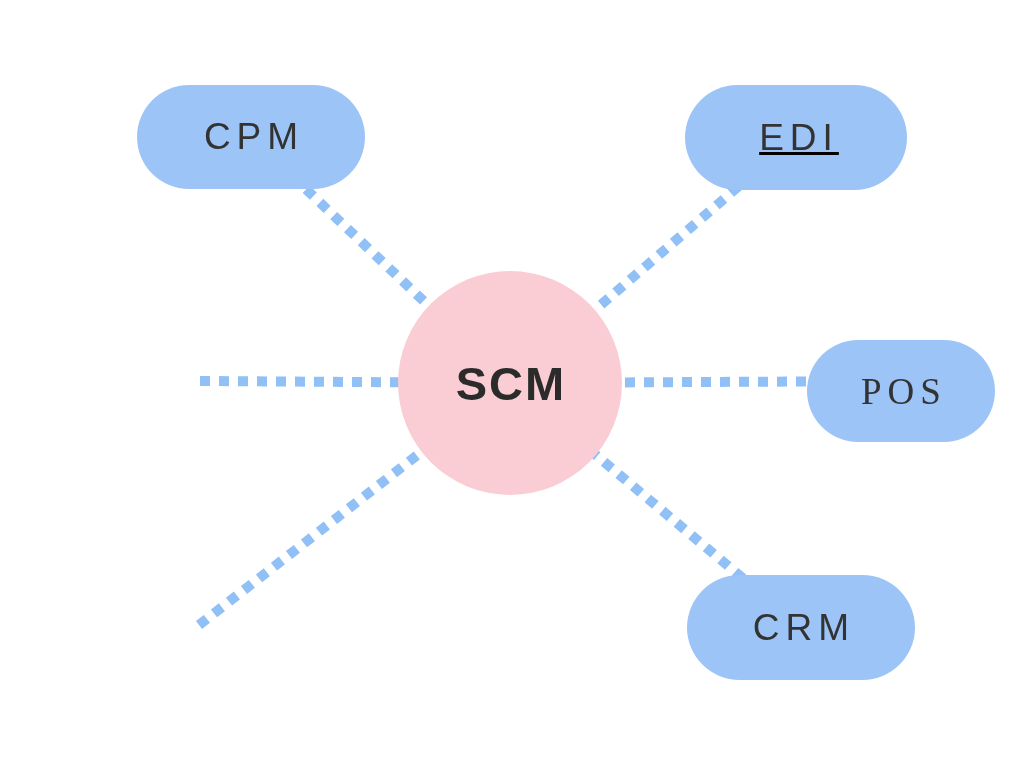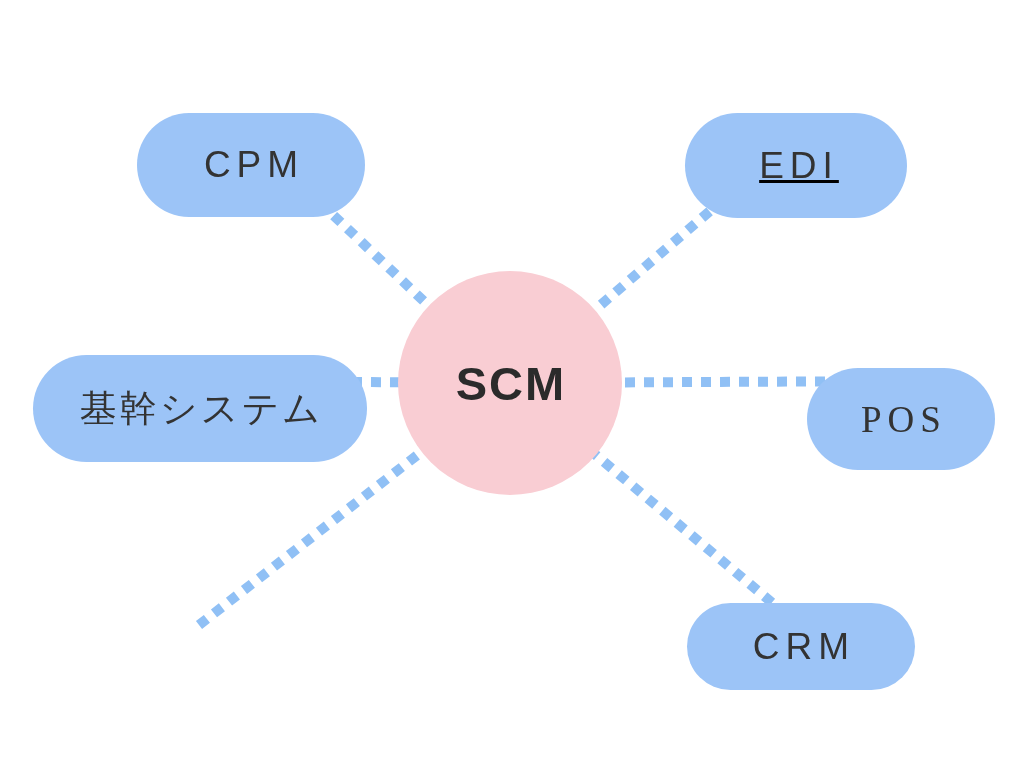--- a/index.html
+++ b/index.html
@@ -27,21 +27,20 @@
     stroke-dasharray: 10 9;
     stroke-linecap: butt;
   }
   .node {
     position: absolute;
     background: var(--node-fill, #9cc4f7);
     border-radius: 60px;
     display: flex;
     align-items: center;
     justify-content: center;
-    margin-top: 28px;
   }
   .node-label {
     color: var(--label-text, #333333);
     font-size: 37px;
     font-weight: 400;
     letter-spacing: 6px;
     text-indent: 6px;
     white-space: nowrap;
   }
   .node-core .node-label {
@@ -66,21 +65,21 @@
     font-size: 47px;
     font-weight: 700;
     letter-spacing: 2px;
     text-indent: 2px;
   }
   .node-cpm  { left: 137px; top: 85px;  width: 228px; height: 104px; }
   .node-edi  { left: 685px; top: 85px;  width: 222px; height: 105px; text-decoration: underline; }
   .node-core { left: 33px;  top: 327px; width: 334px; height: 107px; }
   .node-pos  { left: 807px; top: 340px; width: 188px; height: 102px; font-family: Liberation Serif, serif; }
   .node-wms  { left: 80px;  top: 573px; width: 238px; height: 105px; }
-  .node-crm  { left: 687px; top: 575px; width: 228px; height: 87px; }
+  .node-crm  { left: 687px; top: 575px; width: 228px; height: 105px; }
 </style>
 </head>
 <body>
 
 <div class="canvas">
 
   <svg class="connectors" viewBox="0 0 1020 766" xmlns="http://www.w3.org/2000/svg">
     <line x1="251" y1="137" x2="510" y2="383"></line>
     <line x1="796" y1="137" x2="510" y2="383"></line>
     <line x1="200" y1="381" x2="510" y2="383"></line>
@@ -90,23 +89,20 @@
   </svg>
 
   <div class="node node-cpm">
     <span class="node-label">CPM</span>
   </div>
 
   <div class="node node-edi">
     <span class="node-label">EDI</span>
   </div>
 
-  <div class="node node-core">
-    <span class="node-label">基幹システム</span>
-  </div>
 
   <div class="node node-pos">
     <span class="node-label">POS</span>
   </div>
 
 
   <div class="node node-crm">
     <span class="node-label">CRM</span>
   </div>
 

